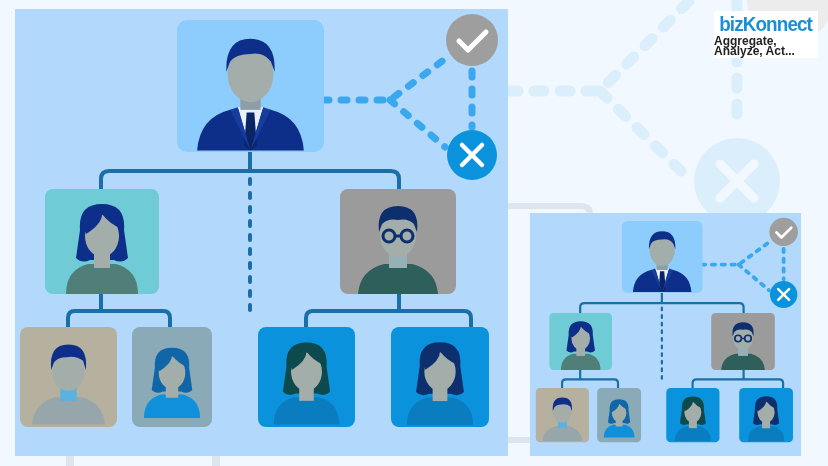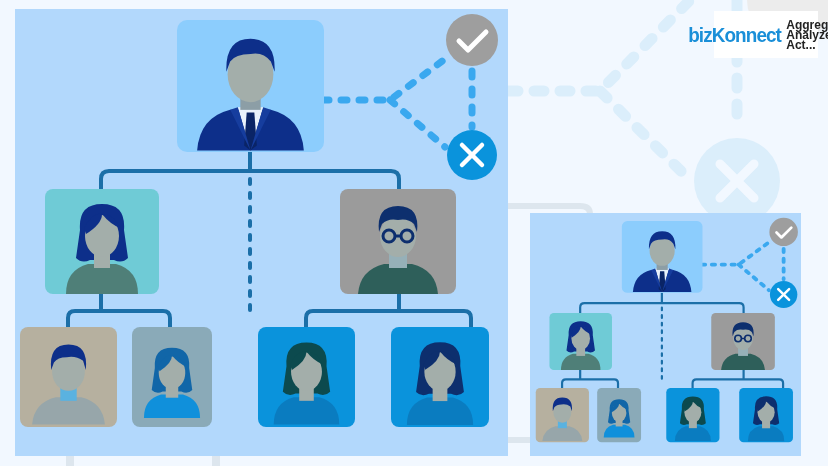--- a/index.html
+++ b/index.html
@@ -10,21 +10,21 @@
     font-family: "Liberation Sans", sans-serif;
   }
   .bg-layer { position: absolute; left: 0; top: 0; width: 828px; height: 466px; }
   .panel { position: absolute; background: #b2d8fc; }
   .panel-main { left: 15px; top: 9px; width: 493px; height: 447px; }
   .panel-mini { left: 530px; top: 213px; width: 271px; height: 243px; }
   .panel svg { position: absolute; left: 0; top: 0; width: 100%; height: 100%; }
   .logo {
     position: absolute; left: 714px; top: 11px; width: 104px; height: 47px;
     background: #ffffff;
-    display: flex; flex-direction: row; align-items: center; justify-content: center;
+    display: flex; flex-direction: column; align-items: center; justify-content: center;
   }
   .logo-brand {
     font-family: "Liberation Sans", sans-serif;
     font-weight: bold; font-size: 21px; line-height: 22px;
     color: #1a8fd8; letter-spacing: -1px;
     transform: scaleX(0.9);
   }
   .logo-tagline {
     font-family: "Liberation Sans", sans-serif;
     font-weight: bold; font-size: 12px; line-height: 10px; color: #222;

